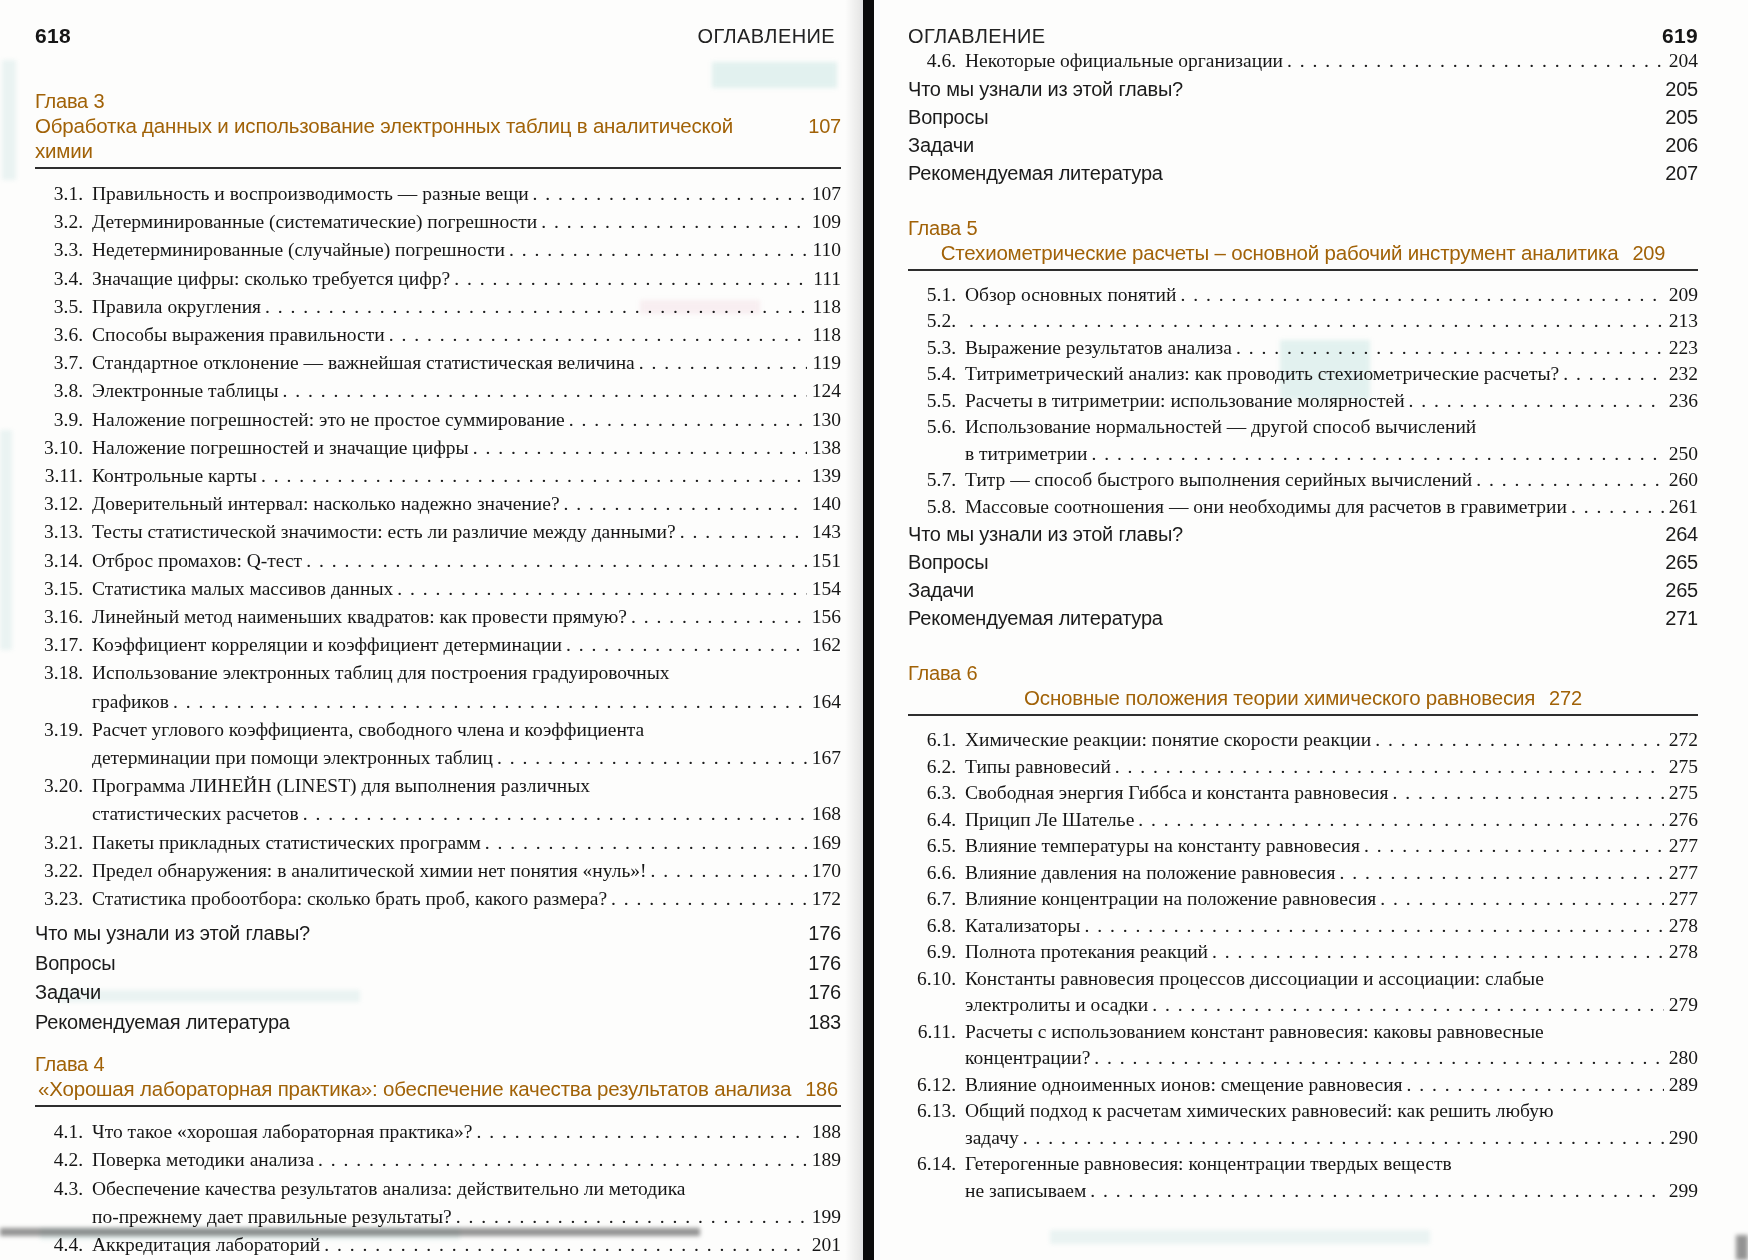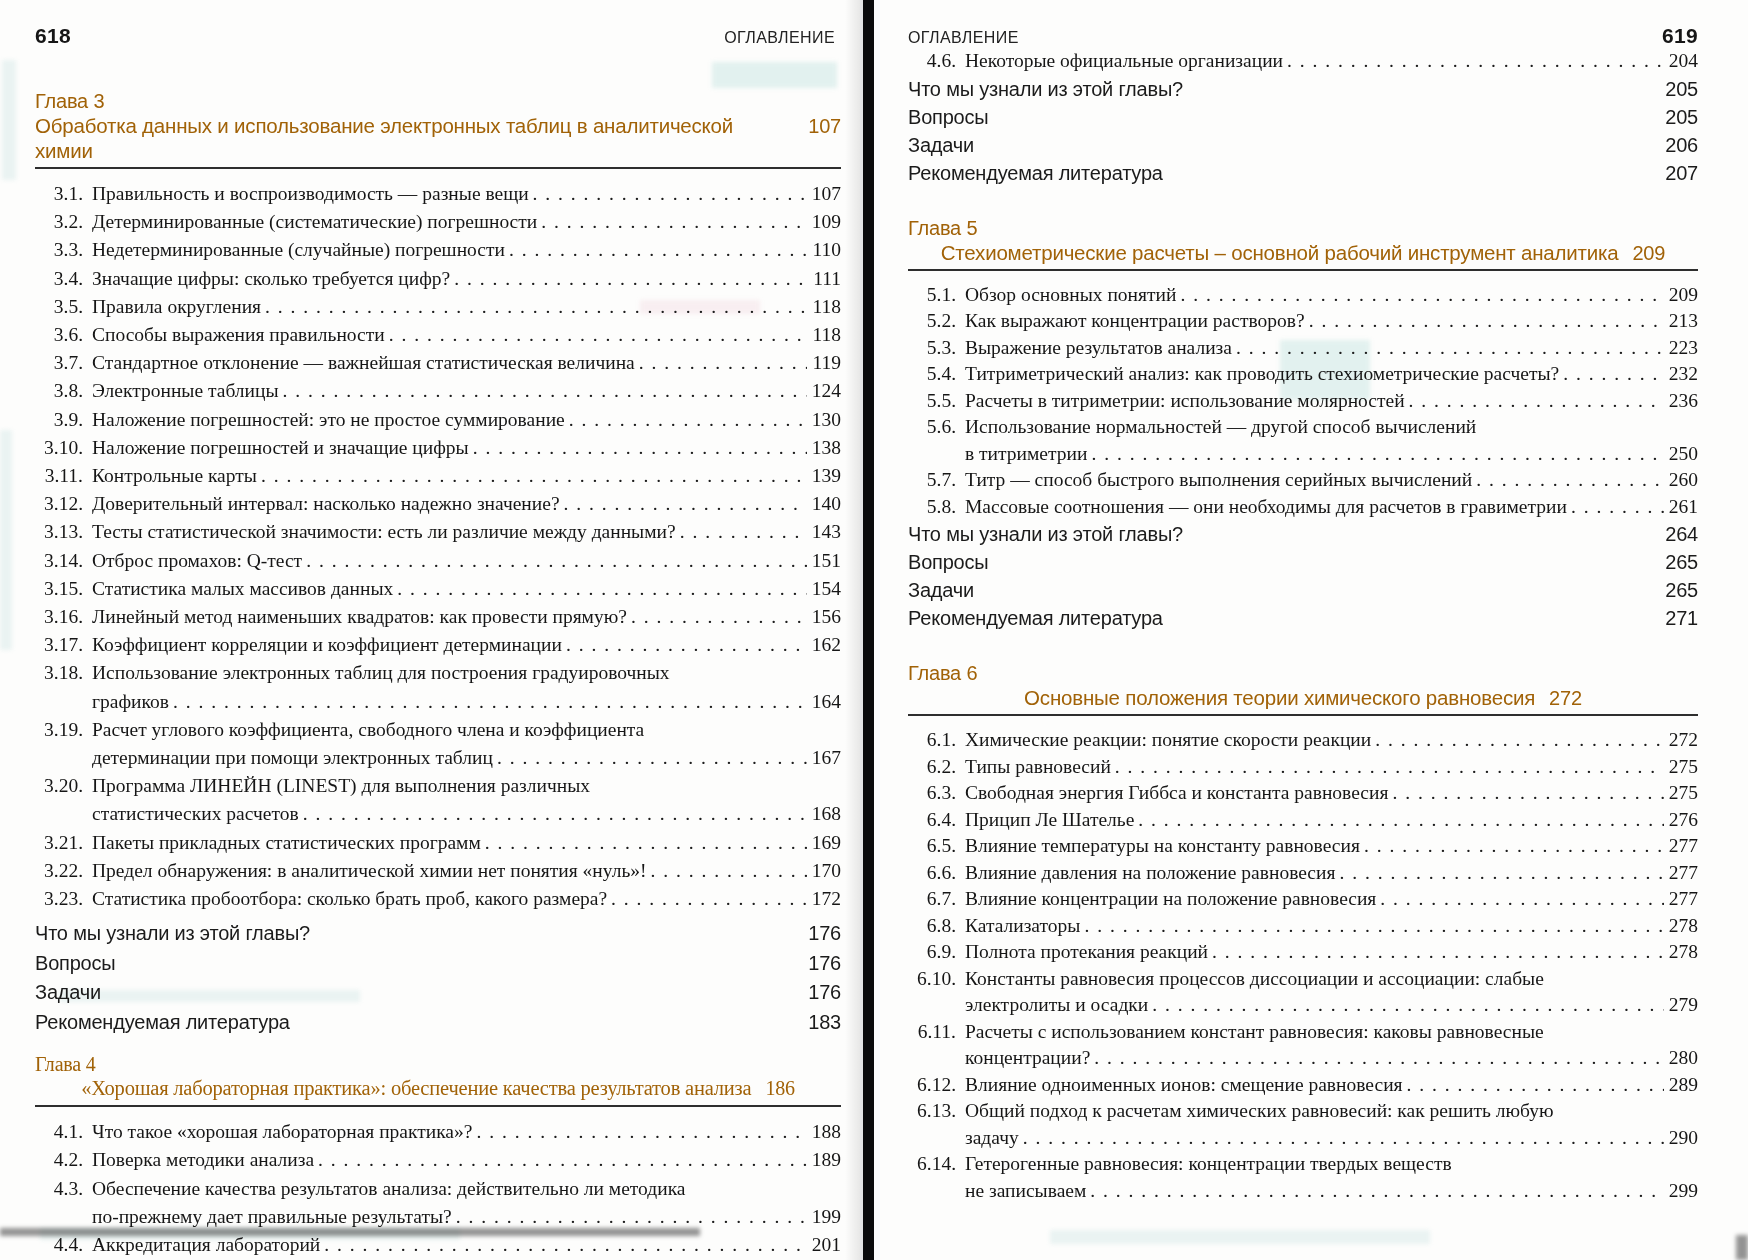--- a/index.html
+++ b/index.html
@@ -17,40 +17,40 @@
   .page-left  { left:35px;  width:806px; }
   .page-right { left:908px; width:790px; }
 
   
   .running-head {
     display:flex; justify-content:space-between; align-items:baseline;
     margin-top:24px; height:24px;
     font-family:"Liberation Sans", sans-serif;
   }
   .folio { font-size:21px; font-weight:bold; letter-spacing:.3px; }
-  .rhead { font-size:16px; letter-spacing:.4px; color:#222; }
+  .rhead { font-size:20px; letter-spacing:.4px; color:#222; }
   .page-left  .running-head { padding-right:6px; }
   .page-left  .running-head .rhead { order:2; }
   .page-left  .running-head .folio { order:1; }
 
   
   .chapter {
     font-family:"Liberation Sans", sans-serif;
     letter-spacing:-0.2px;
     border-bottom:2px solid #2e2e2e;
     padding-bottom:4px;
     margin-bottom:11px;
     color:#a16207;
   }
   .ch-label { font-size:20px; line-height:23px; }
   .ch-row { display:flex; justify-content:center; align-items:baseline; }
   .ch-title { font-size:20.5px; line-height:25px; padding-right:14px; }
   .ch-page { font-size:20px; flex:none; }
   .page-left  .chapter.first { margin-top:42px; }
-  .page-left  .chapter.later { margin-top:16px;font-family:Liberation Serif, serif; }
+  .page-left  .chapter.later { margin-top:16px; }
   .page-right .chapter.later { margin-top:30px; }
 
   
   .entry { display:flex; align-items:baseline; font-size:19.5px; }
   .page-left  .entry { line-height:28.2px; }
   .page-right .entry { line-height:26.5px; }
   .entry .num { flex:none; width:48px; text-align:right; margin-right:9px; white-space:nowrap; }
   .entry .body { flex:1; min-width:0; }
   .entry .tline { display:flex; align-items:baseline; }
   .entry .txt { flex:none; white-space:nowrap; }
@@ -482,21 +482,20 @@
             <span class="txt">Обзор основных понятий</span>
             <span class="leader"></span>
             <span class="pg">209</span>
           </div>
         </div>
       </div>
       <div class="entry">
         <span class="num">5.2.</span>
         <div class="body">
           <div class="tline">
-            <span class="txt">Как выражают концентрации растворов?</span>
             <span class="leader"></span>
             <span class="pg">213</span>
           </div>
         </div>
       </div>
       <div class="entry">
         <span class="num">5.3.</span>
         <div class="body">
           <div class="tline">
             <span class="txt">Выражение результатов анализа</span>

